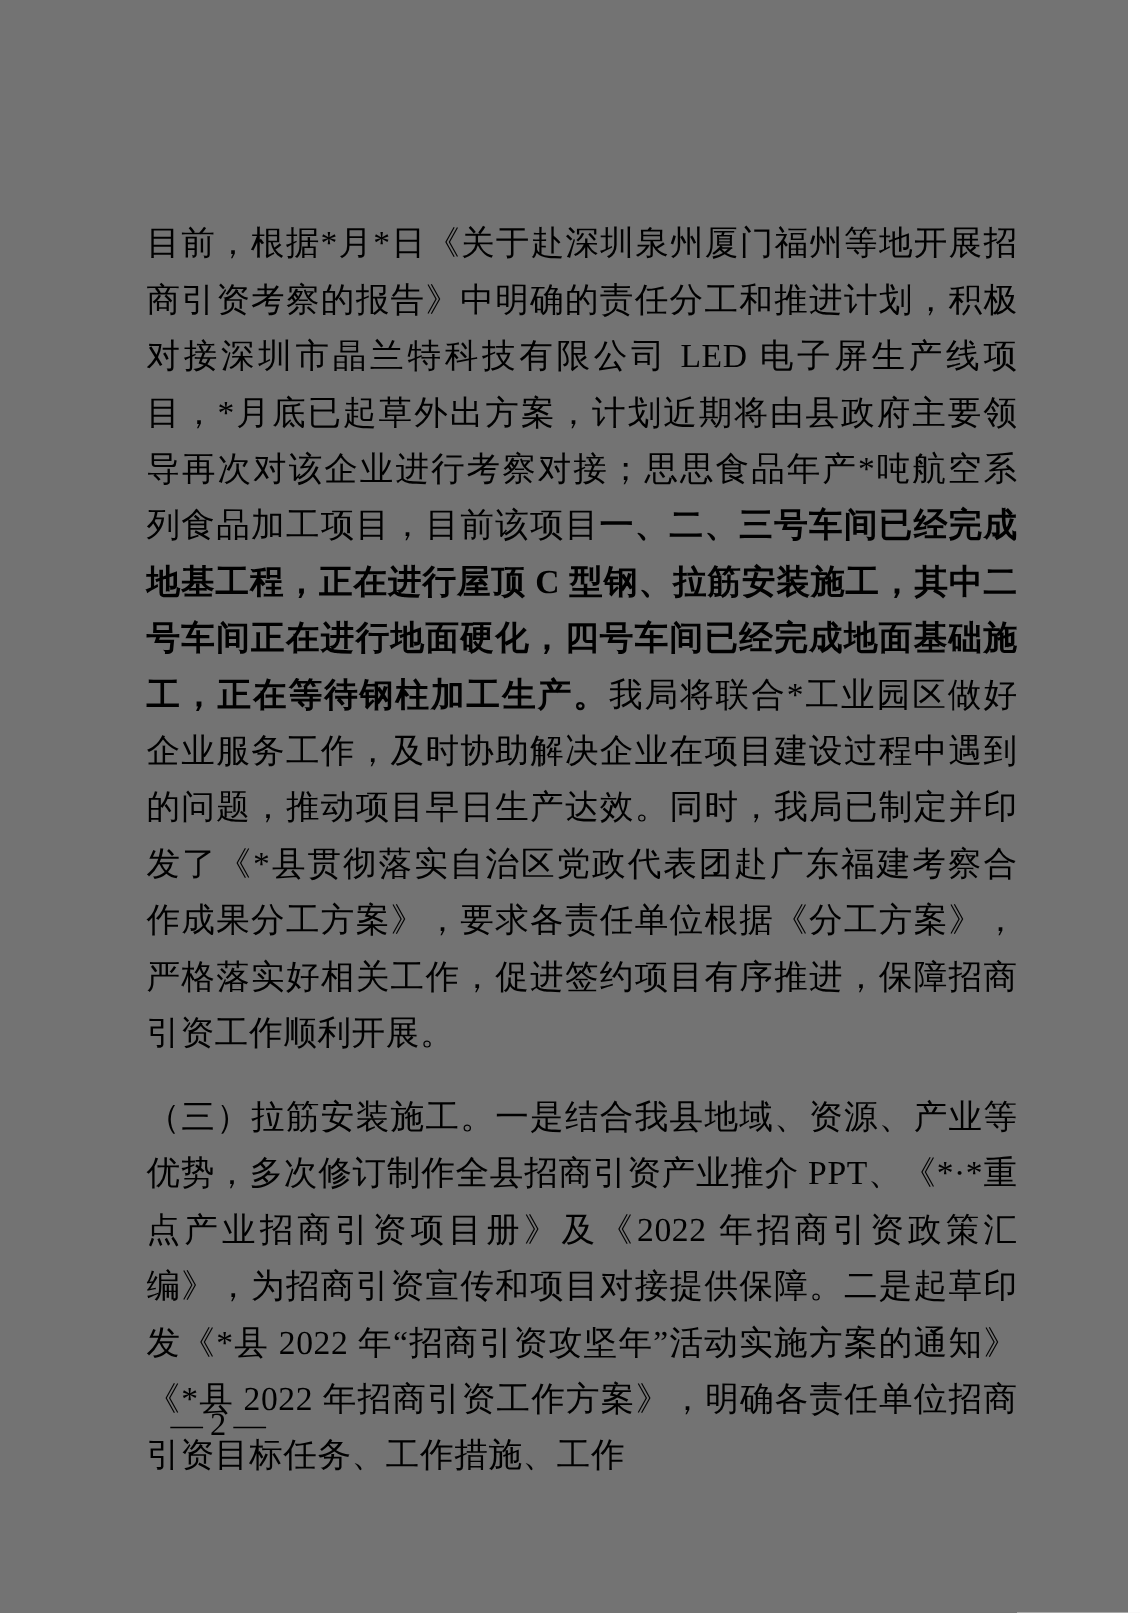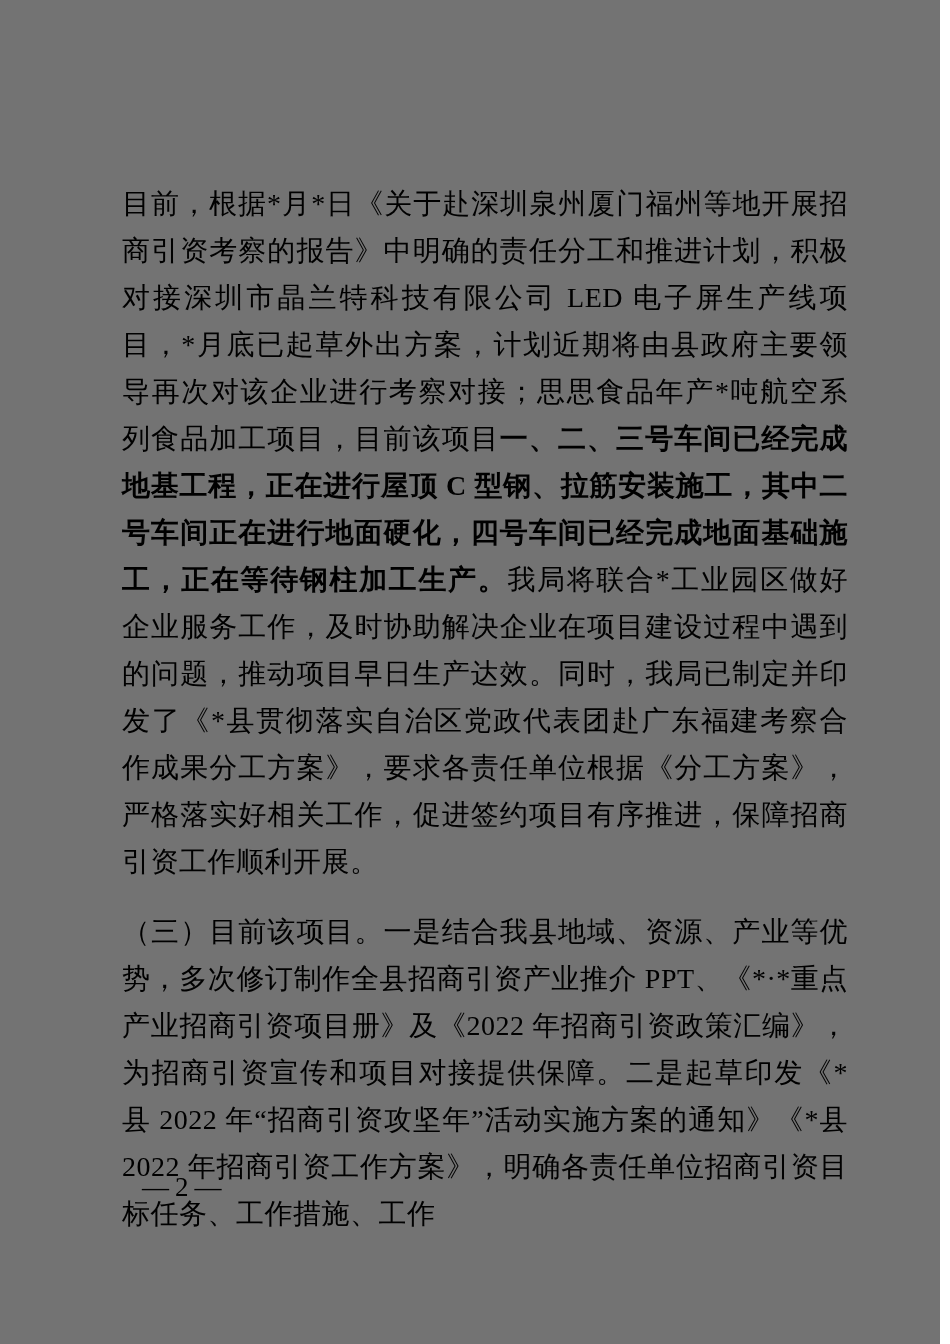--- a/index.html
+++ b/index.html
@@ -50,18 +50,18 @@
     letter-spacing: 6px;
     color: #000000;
   }
 </style>
 </head>
 <body>
 
 <div class="page">
   <div class="content">
     <p class="para"><span>目前，根据*月*日《关于赴深圳泉州厦门福州等地开展招商引资考察的报告》中明确的责任分工和推进计划，积极对接深圳市晶兰特科技有限公司 LED 电子屏生产线项目，*月底已起草外出方案，计划近期将由县政府主要领导再次对该企业进行考察对接；思思食品年产*吨航空系列食品加工项目，目前该项目</span><span class="bold-run">一、二、三号车间已经完成地基工程，正在进行屋顶 C 型钢、拉筋安装施工，其中二号车间正在进行地面硬化，四号车间已经完成地面基础施工，正在等待钢柱加工生产。</span><span>我局将联合*工业园区做好企业服务工作，及时协助解决企业在项目建设过程中遇到的问题，推动项目早日生产达效。同时，我局已制定并印发了《*县贯彻落实自治区党政代表团赴广东福建考察合作成果分工方案》，要求各责任单位根据《分工方案》，严格落实好相关工作，促进签约项目有序推进，保障招商引资工作顺利开展。</span></p>
-    <p class="para"><span class="section-heading">（三）目前该项目。</span><span>一是结合我县地域、资源、产业等优势，多次修订制作全县招商引资产业推介 PPT、《*·*重点产业招商引资项目册》及《2022 年招商引资政策汇编》，为招商引资宣传和项目对接提供保障。二是起草印发《*县 2022 年“招商引资攻坚年”活动实施方案的通知》《*县 2022 年招商引资工作方案》，明确各责任单位招商引资目标任务、工作措施、工作</span></p>
+    <p class="para"><span class="section-heading">（三）拉筋安装施工。</span><span>一是结合我县地域、资源、产业等优势，多次修订制作全县招商引资产业推介 PPT、《*·*重点产业招商引资项目册》及《2022 年招商引资政策汇编》，为招商引资宣传和项目对接提供保障。二是起草印发《*县 2022 年“招商引资攻坚年”活动实施方案的通知》《*县 2022 年招商引资工作方案》，明确各责任单位招商引资目标任务、工作措施、工作</span></p>
   </div>
   <div class="footer">
     <span class="pagenum">—2—</span>
   </div>
 </div>
 
 </body></html>

